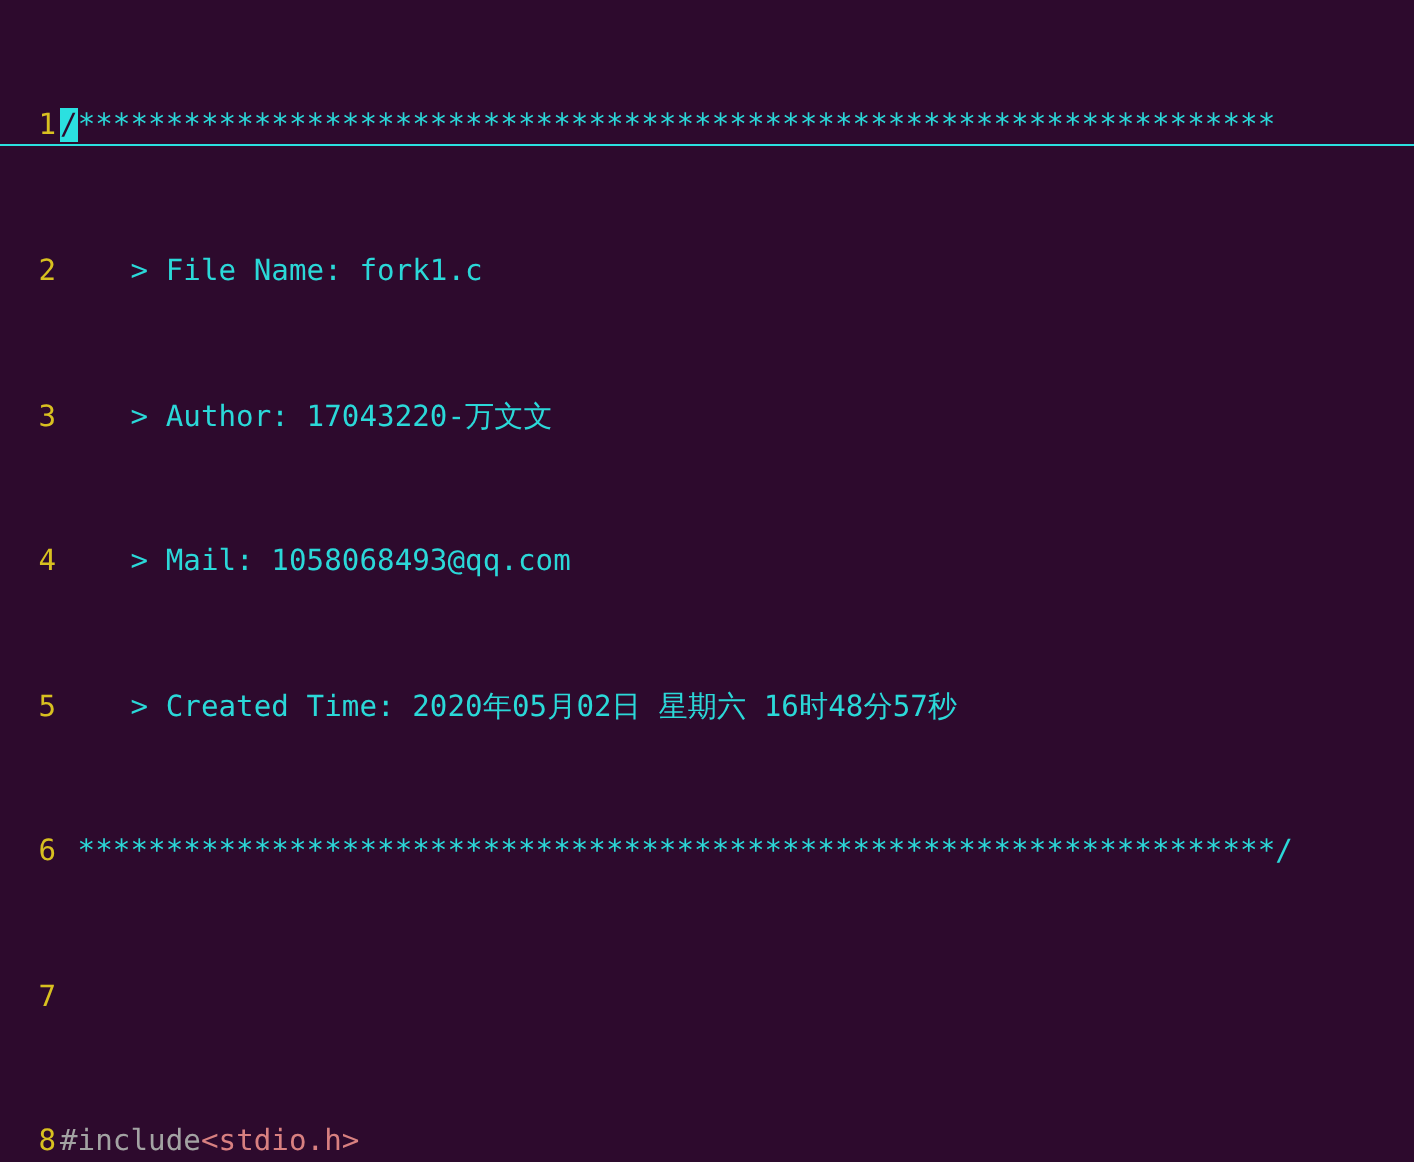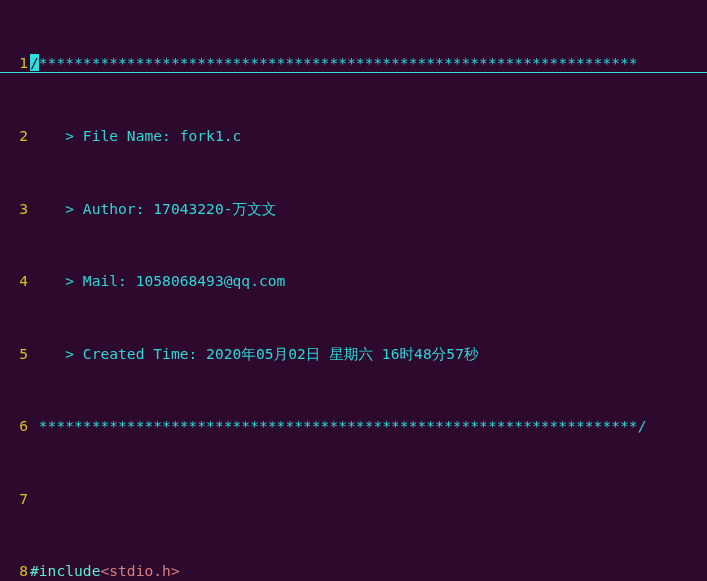--- a/index.html
+++ b/index.html
@@ -54,21 +54,21 @@
     box-shadow: inset 0 -1px 0 0 #2BE0E0;
   }
   .row.cursorline {
     border-bottom: 1px solid #2BE0E0;
     height: 18.14px;
     box-sizing: border-box;
   }
 
   
   .t-comment   { color: #2BD8D8; }
-  .t-preproc   { color: #5eead4; }
+  .t-preproc   { color: #a3a3a3; }
   .t-header    { color: #D88080; margin-top: 20px; }
 
   .cursor {
     background: #2BE0E0;
     color: #2D0A2D;
   }
 </style>
 </head>
 <body>
 

